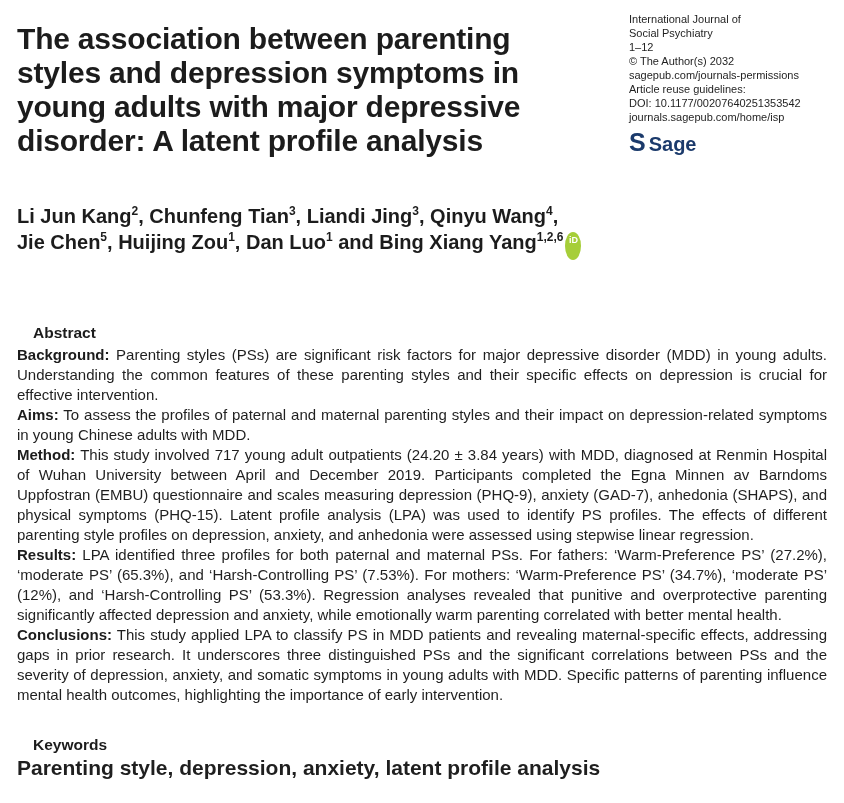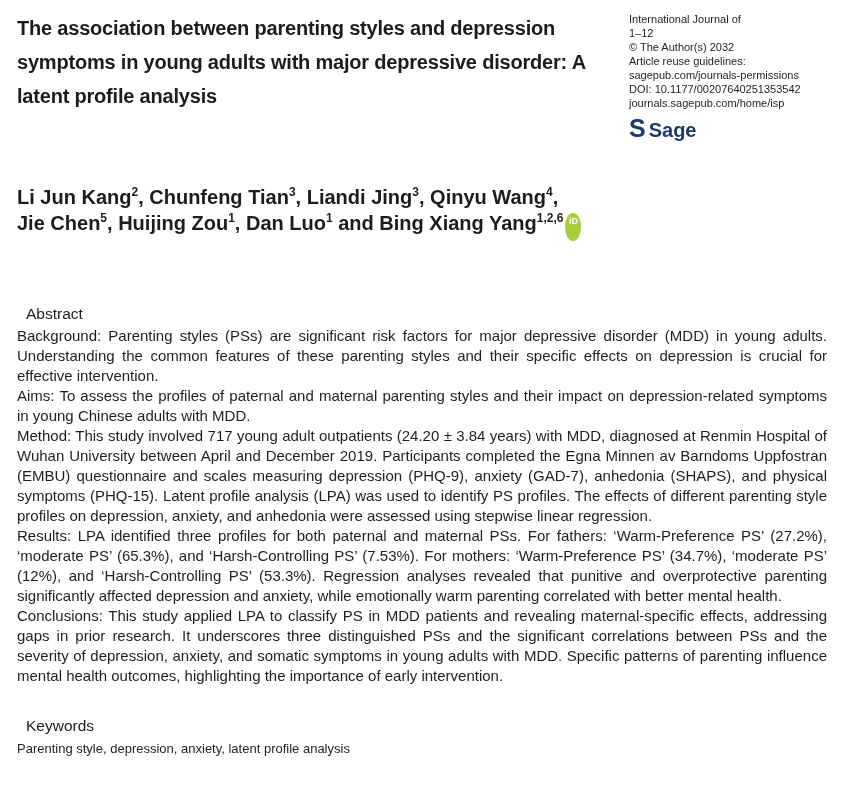--- a/index.html
+++ b/index.html
@@ -19,22 +19,22 @@
     background: #ffffff;
   }
   
   .header {
     display: flex;
     justify-content: space-between;
     align-items: flex-start;
   }
   .title {
     width: 585px;
-    margin: 1px 0 0 0;
-    font-size: 20px;
+    margin: 12px 0 0 0;
+    font-size: 30px;
     line-height: 34px;
     font-weight: 700;
     letter-spacing: -0.2px;
     color: #1c1c1c;
   }
   .journal-info {
     width: 198px;
     padding-top: 2px;
     font-size: 11px;
     line-height: 14px;
@@ -80,56 +80,58 @@
     color: #ffffff;
     font-size: 9px;
     font-weight: 700;
     line-height: 16px;
     text-align: center;
     vertical-align: 6px;
   }
   
   .abstract-section { margin-top: 64px; }
   .section-heading {
-    margin: 0 0 3px 9px;
+    margin: 0 0 3px 16px;
     font-size: 15.5px;
-    font-weight: 400;
+    font-weight: 700;
     color: #1c1c1c;
   }
   .abstract-body p {
     margin: 0;
     font-size: 15px;
     line-height: 20px;
     text-align: justify;
     color: #1f1f1f;
   }
-  .abstract-body b { font-weight: 400; color: #1c1c1c; }
+  .abstract-body b { font-weight: 700; color: #1c1c1c; }
   
   .keywords-section { margin-top: 31px; }
   .keywords-text {
     margin: 4px 0 0 0;
-    font-size: 13px;
+    font-size: 21px;
     line-height: 20px;
+    font-weight: bold;
   }
 </style>
 </head>
 <body>
 
 <div class="page">
 
   <div class="header">
     <h1 class="title">The association between parenting styles and depression symptoms in young adults with major depressive disorder: A latent profile analysis</h1>
 
     <div class="journal-info">
       <div>
           <div class="j-line">International Journal of</div>
+          <div class="j-line">Social Psychiatry</div>
           <div class="j-line">1–12</div>
           <div class="j-line">© The Author(s) 2032</div>
+          <div class="j-line">sagepub.com/journals-permissions</div>
           <div class="j-line">Article reuse guidelines:</div>
-          <div class="j-line">sagepub.com/journals-permissions</div>
           <div class="j-line">DOI: 10.1177/00207640251353542</div>
           <div class="j-line">journals.sagepub.com/home/isp</div>
         </div>
       <div class="sage-logo" style="color: rgb(27, 58, 107);">
         <span class="sage-s">S</span>
         <span class="sage-word">Sage</span>
       </div>
     </div>
   </div>
 

